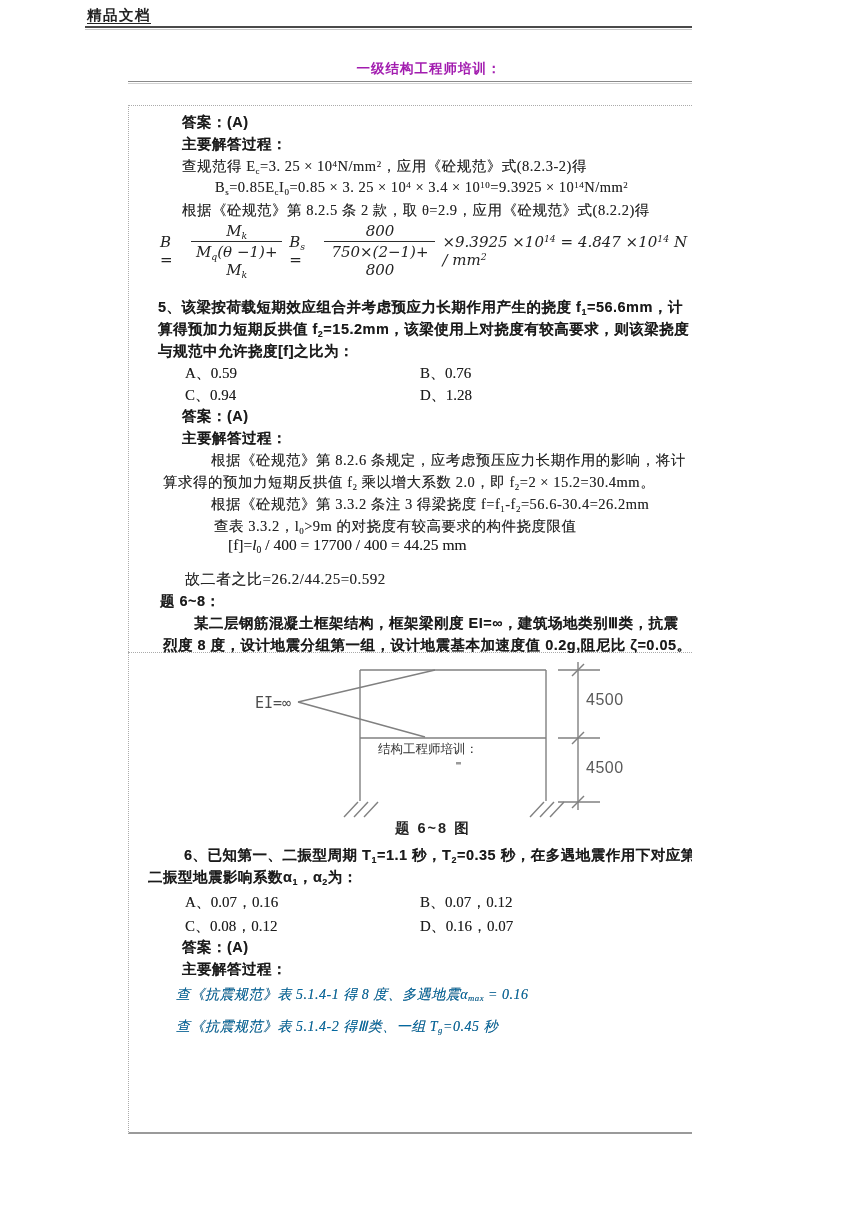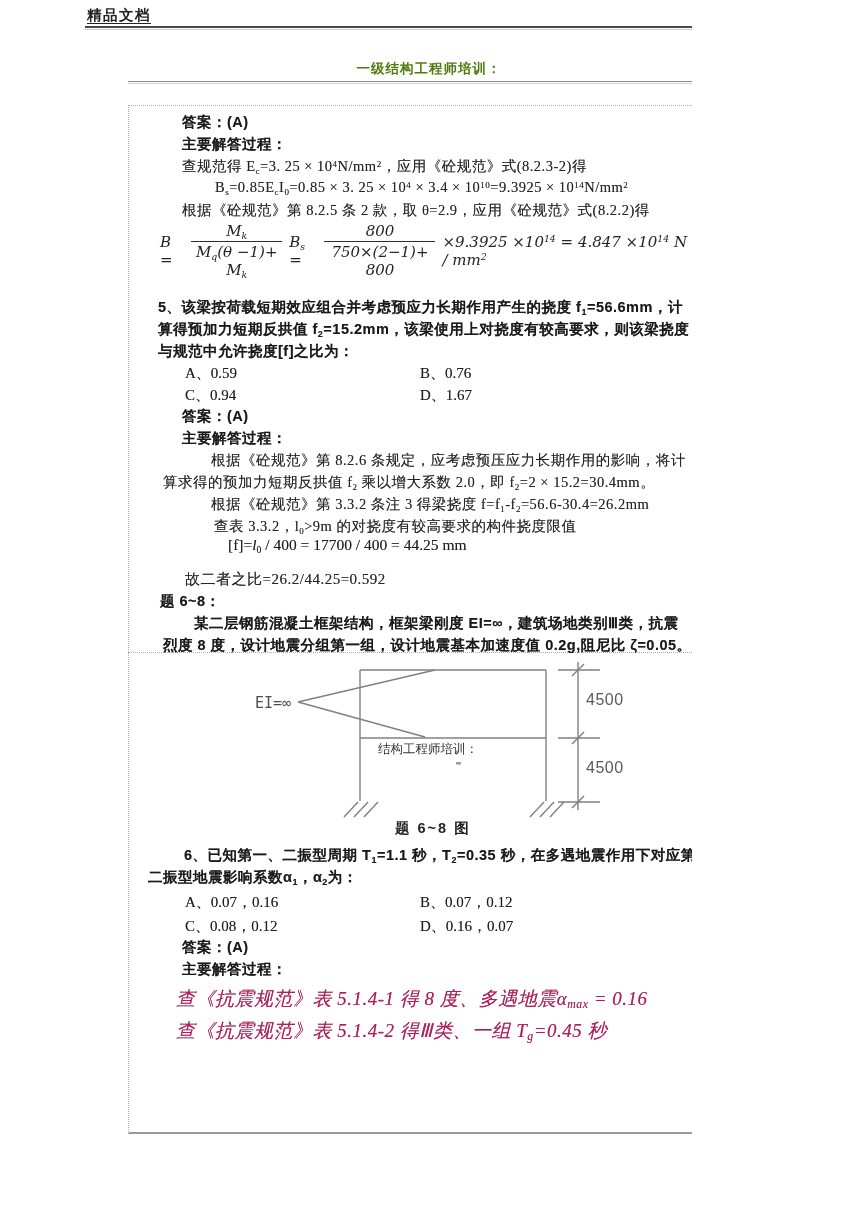--- a/index.html
+++ b/index.html
@@ -3,34 +3,34 @@
 <meta charset="utf-8">
 <style>
   html,body{margin:0;padding:0;background:#ffffff;}
   #page{position:relative;width:692px;height:1217px;background:#ffffff;overflow:hidden;
         font-family:"Liberation Serif",serif;color:#1f1f1f;}
   .abs{position:absolute;white-space:nowrap;}
   
   .song{font-family:"Liberation Serif",serif;font-size:15px;color:#1e1e1e;}
   .hei{font-family:"Liberation Sans",sans-serif;font-weight:700;font-size:14.5px;color:#1a1a1a;letter-spacing:0.5px;}
   .kai{font-family:"Liberation Serif",serif;font-size:14.5px;color:#262626;letter-spacing:0.5px;}
-  .kai-i{font-family:"Liberation Serif",serif;font-style:italic;font-size:19px;color:#be185d;letter-spacing:0.5px;}
+  .kai-i{font-family:"Liberation Serif",serif;font-style:italic;font-size:14px;color:#0369a1;letter-spacing:0.5px;}
   sub{font-size:0.62em;vertical-align:-0.28em;line-height:0;}
   sup{font-size:0.62em;vertical-align:0.5em;line-height:0;}
   
   #top-rule{position:absolute;left:85px;top:26px;width:690px;height:1px;
             border-top:2px solid #4a4a4a;box-shadow:0 1px 0 #c9c9c9;}
   #title-rule{position:absolute;left:128px;top:81px;width:602px;height:1px;
               border-top:1px solid #8a8a8a;box-shadow:0 1px 0 #d2d2d2;}
   #watermark{position:absolute;left:87px;top:6px;font-family:"Liberation Serif",serif;
              font-weight:700;font-size:14.5px;letter-spacing:1.5px;color:#222;
              text-decoration:underline;text-underline-offset:3px;}
   #doc-title{position:absolute;left:128px;top:60px;width:602px;text-align:center;
              font-family:"Liberation Serif",serif;font-weight:600;font-size:13.5px;
-             letter-spacing:1px;color:#4d7c0f;}
+             letter-spacing:1px;color:#a21caf;}
   
   #content-box{position:absolute;left:128px;top:105px;width:602px;height:1026px;
                border:1px dotted #ababab;border-bottom:2px solid #9a9a9a;}
   #box-divider{position:absolute;left:128px;top:652px;width:602px;height:0;
                border-top:1px dotted #ababab;}
   #scan-artifact{position:absolute;left:845px;top:292px;height:750px;width:0;
                  border-left:1px dotted #d4d4d4;}
   
   #formula{position:absolute;left:160px;top:222px;display:flex;align-items:center;gap:7px;
            font-family:"DejaVu Serif",serif;font-style:italic;font-size:15px;color:#232323;}
@@ -77,21 +77,21 @@
     <span>×9.3925 ×10<sup>14</sup> = 4.847 ×10<sup>14</sup> N / mm<sup>2</sup></span>
   </div>
 
   <div class="abs hei soft" style="left:158px;top:298px;">5、该梁按荷载短期效应组合并考虑预应力长期作用产生的挠度 f<sub>1</sub>=56.6mm，计</div>
   <div class="abs hei soft" style="left:158px;top:320px;">算得预加力短期反拱值 f<sub>2</sub>=15.2mm，该梁使用上对挠度有较高要求，则该梁挠度</div>
   <div class="abs hei soft" style="left:158px;top:342px;">与规范中允许挠度[f]之比为：</div>
 
   <div class="abs song soft optA" style="top:364px;">A、0.59</div>
   <div class="abs song soft optB" style="top:364px;">B、0.76</div>
   <div class="abs song soft optA" style="top:386px;">C、0.94</div>
-  <div class="abs song soft optB" style="top:386px;">D、1.67</div>
+  <div class="abs song soft optB" style="top:386px;">D、1.28</div>
 
   <div class="abs hei soft" style="left:182px;top:407px;">答案：(A)</div>
   <div class="abs hei soft" style="left:182px;top:429px;">主要解答过程：</div>
 
   <div class="abs kai soft" style="left:211px;top:451px;">根据《砼规范》第 8.2.6 条规定，应考虑预压应力长期作用的影响，将计</div>
   <div class="abs kai soft" style="left:163px;top:473px;">算求得的预加力短期反拱值 f<sub>2</sub> 乘以增大系数 2.0，即 f<sub>2</sub>=2 × 15.2=30.4mm。</div>
   <div class="abs kai soft" style="left:211px;top:495px;">根据《砼规范》第 3.3.2 条注 3 得梁挠度 f=f<sub>1</sub>-f<sub>2</sub>=56.6-30.4=26.2mm</div>
   <div class="abs kai soft" style="left:214px;top:517px;">查表 3.3.2，l<sub>0</sub>&gt;9m 的对挠度有较高要求的构件挠度限值</div>
 
   <div class="abs song soft" style="left:228px;top:536px;font-size:15.5px;">[f]=<i>l</i><sub>0</sub> / 400 = 17700 / 400 = 44.25 mm</div>

